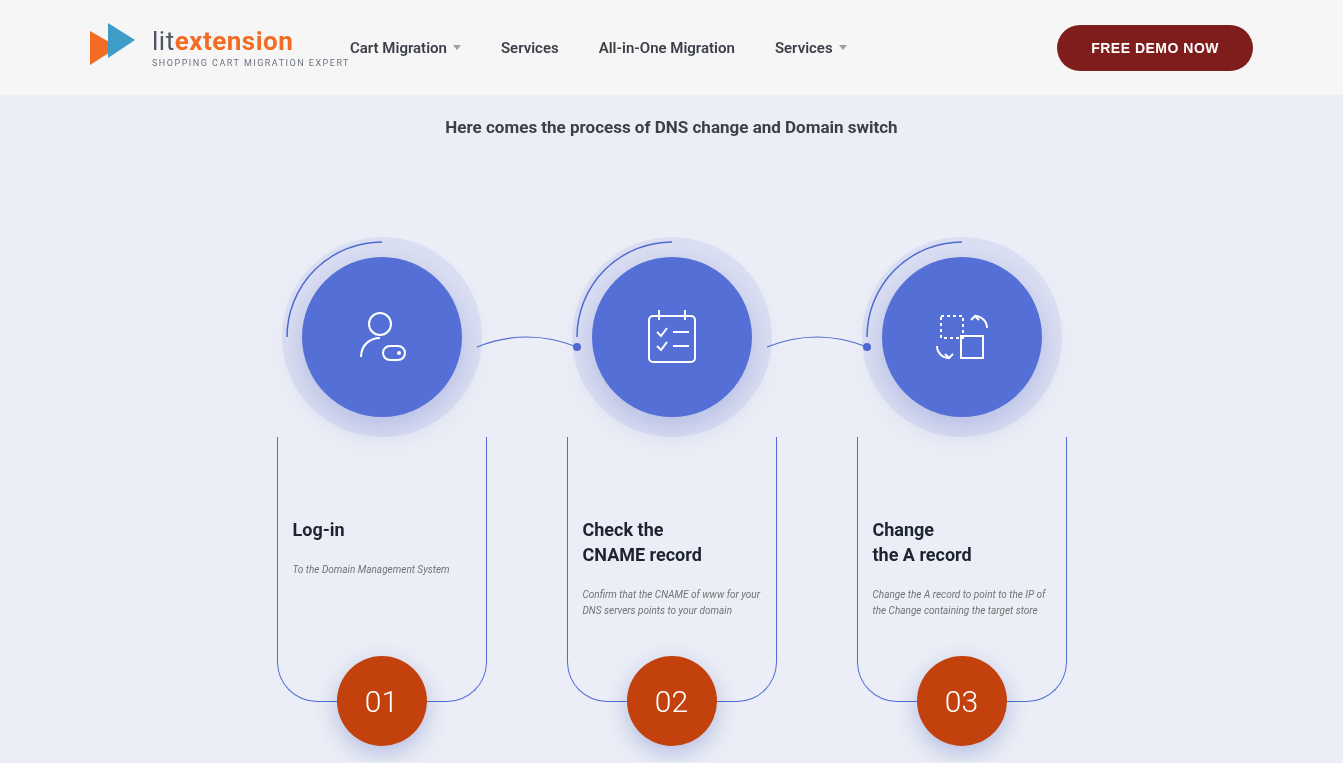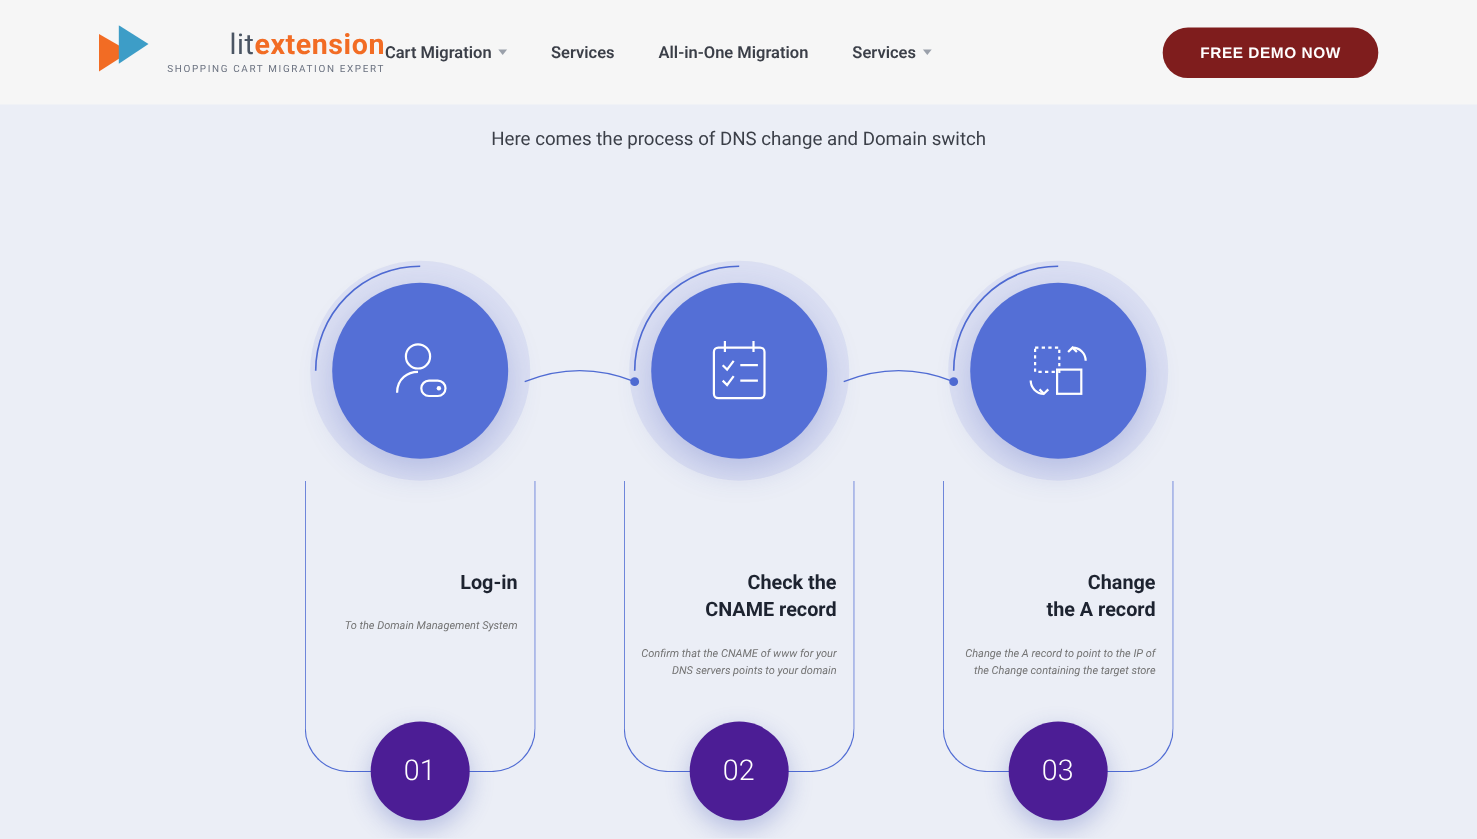--- a/index.html
+++ b/index.html
@@ -21,21 +21,21 @@
     display: flex;
     align-items: center;
     gap: 12px;
   }
   .logo-mark {
     width: 50px;
     height: 50px;
     position: relative;
   }
   .logo-mark svg { width: 100%; height: 100%; }
-  .logo-text { display: flex; flex-direction: column; align-items: flex-end; }
+  .logo-text { display: flex; flex-direction: column; }
   .brand {
     font-size: 26px;
     font-weight: 600;
     letter-spacing: 0.5px;
     line-height: 1;
   }
   .brand .lit { color: #4b5563; font-weight: 400; }
   .brand .ext { color: #f26c24; font-weight: 700; }
   .tagline {
     font-size: 9px;
@@ -76,20 +76,21 @@
     letter-spacing: 0.5px;
     cursor: pointer;
   }
 
   
   .subtitle {
     text-align: center;
     color: #3b3f48;
     font-size: 17px;
     padding-top: 22px;
+    font-weight: bold;
   }
 
   .steps-wrap {
     display: flex;
     justify-content: center;
     gap: 80px;
     margin-top: 100px;
     position: relative;
     padding-bottom: 60px;
   }
@@ -125,21 +126,21 @@
     z-index: 2;
   }
   .icon-disc svg { width: 70px; height: 70px; stroke: #fff; stroke-width: 2; fill: none; }
 
   .card {
     margin-top: 200px;
     border: 1px solid #4f6bd3;
     border-top: none;
     border-radius: 0 0 40px 40px;
     padding: 80px 15px 60px 15px;
-    text-align: right;
+    text-align: left;
     position: relative;
     min-height: 265px;
   }
   .card-title {
     font-size: 18px;
     font-weight: 700;
     color: #1d2330;
     margin-bottom: 20px;
     line-height: 1.4;
   }
@@ -151,27 +152,27 @@
   }
 
   .number-disc {
     position: absolute;
     bottom: -45px;
     left: 50%;
     transform: translateX(-50%);
     width: 90px;
     height: 90px;
     border-radius: 50%;
-    background: #4c1d95;
+    background: #c2410c;
     box-shadow: 0 8px 22px rgba(60,80,180,0.30);
     display: flex;
     align-items: center;
     justify-content: center;
     color: #fff;
-    font-size: 26px;
+    font-size: 30px;
     font-weight: 300;
     z-index: 3;
   }
 
   .connector {
     position: absolute;
     top: 100px;
     width: 100px;
     height: 20px;
     z-index: 0;

